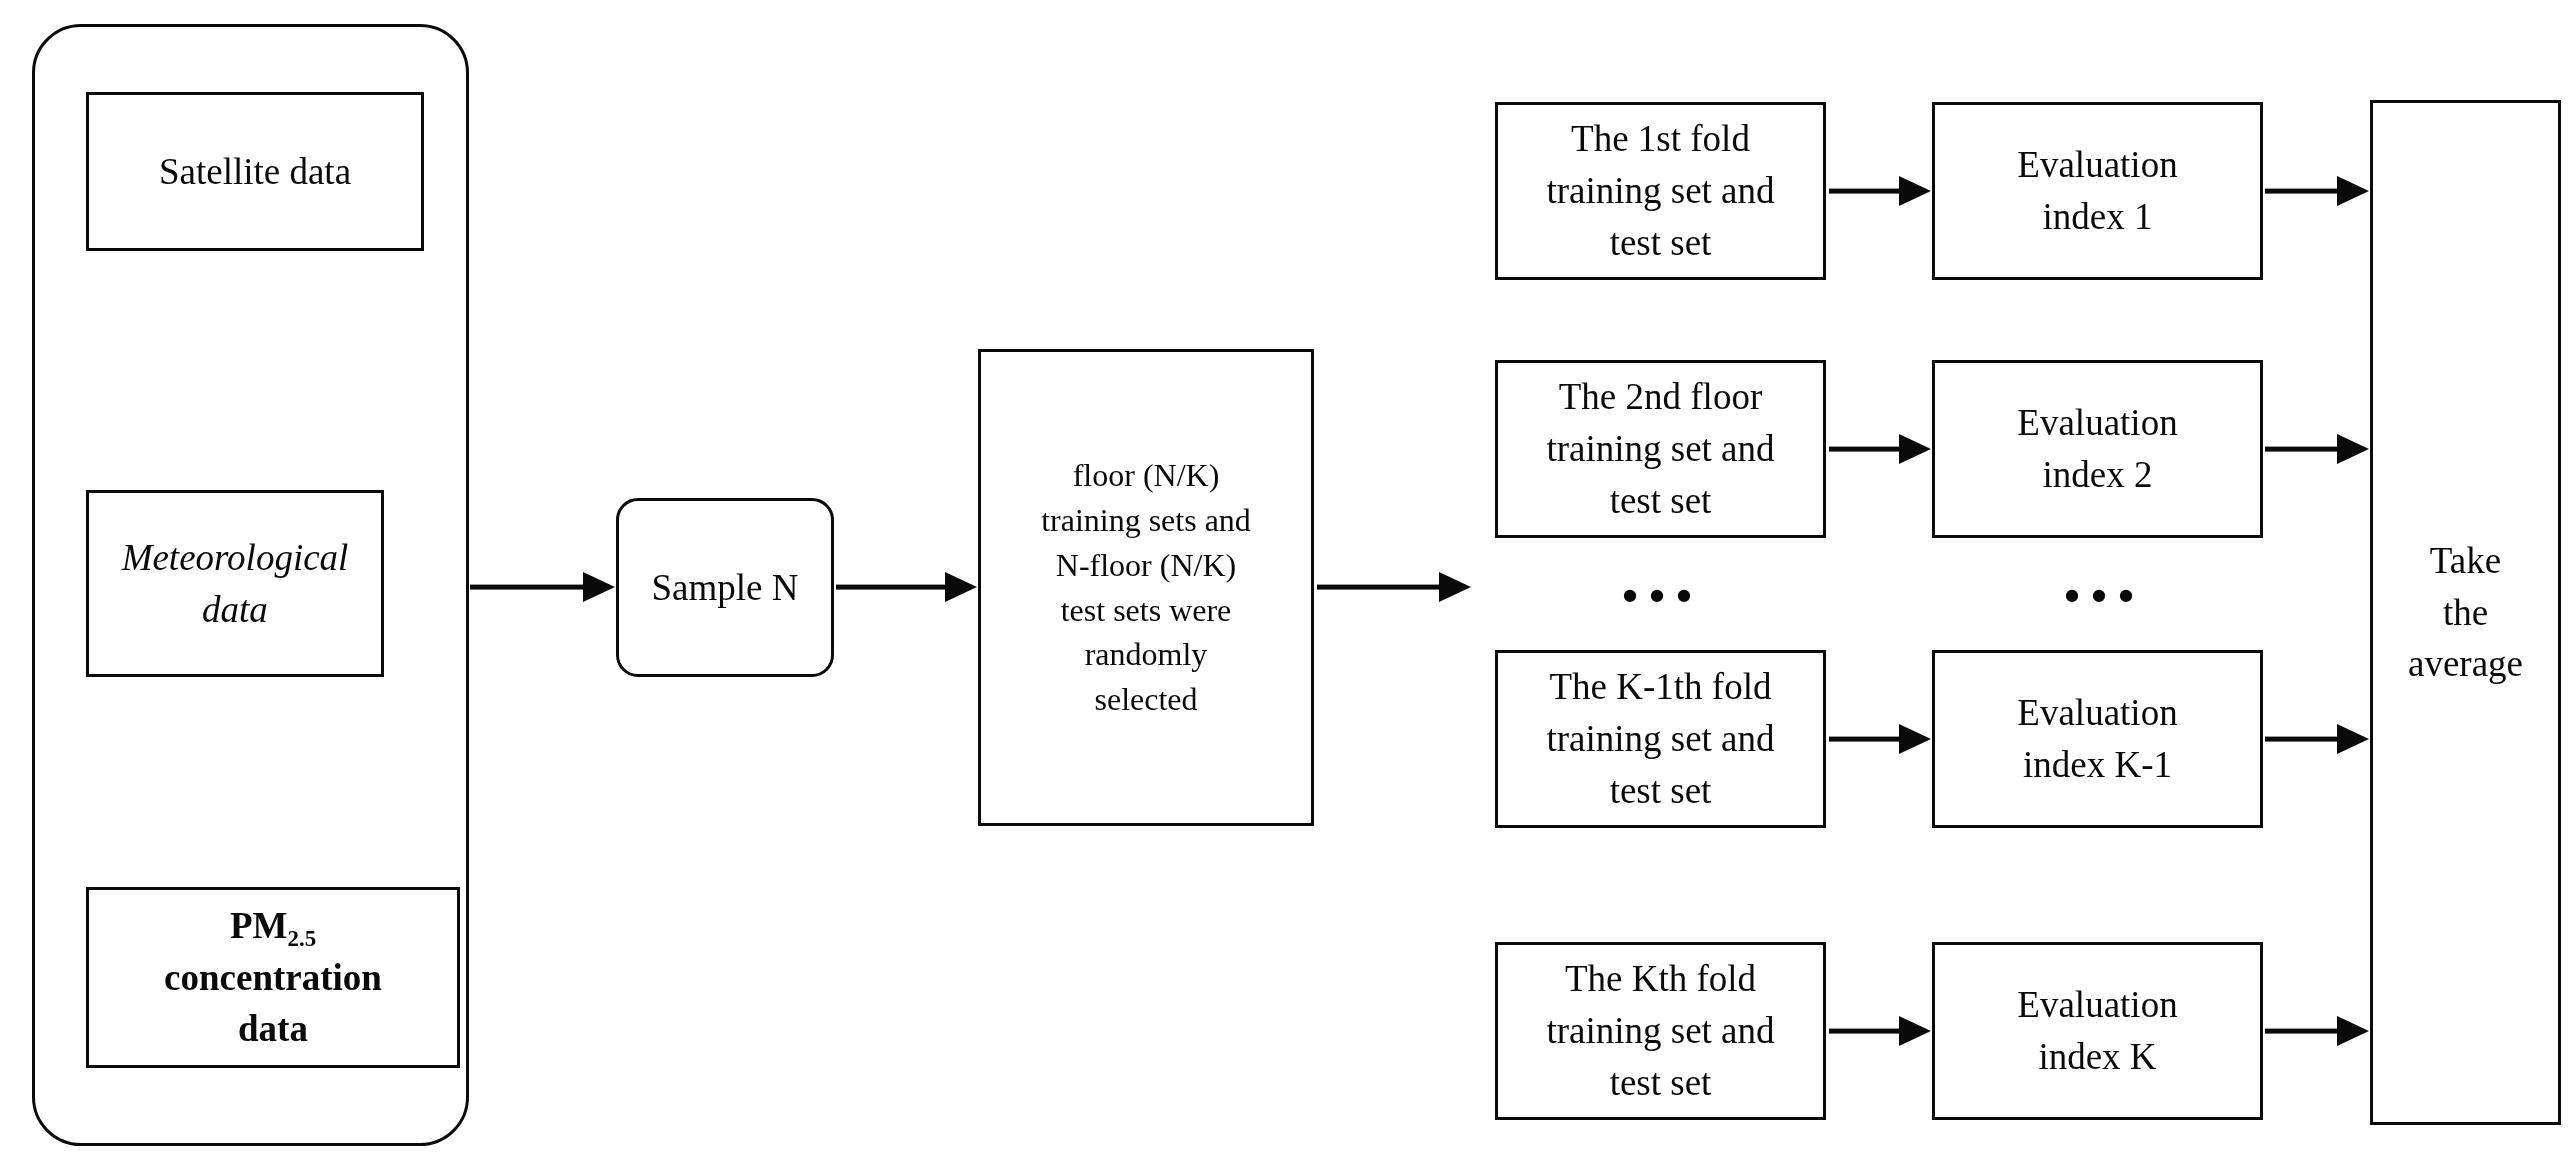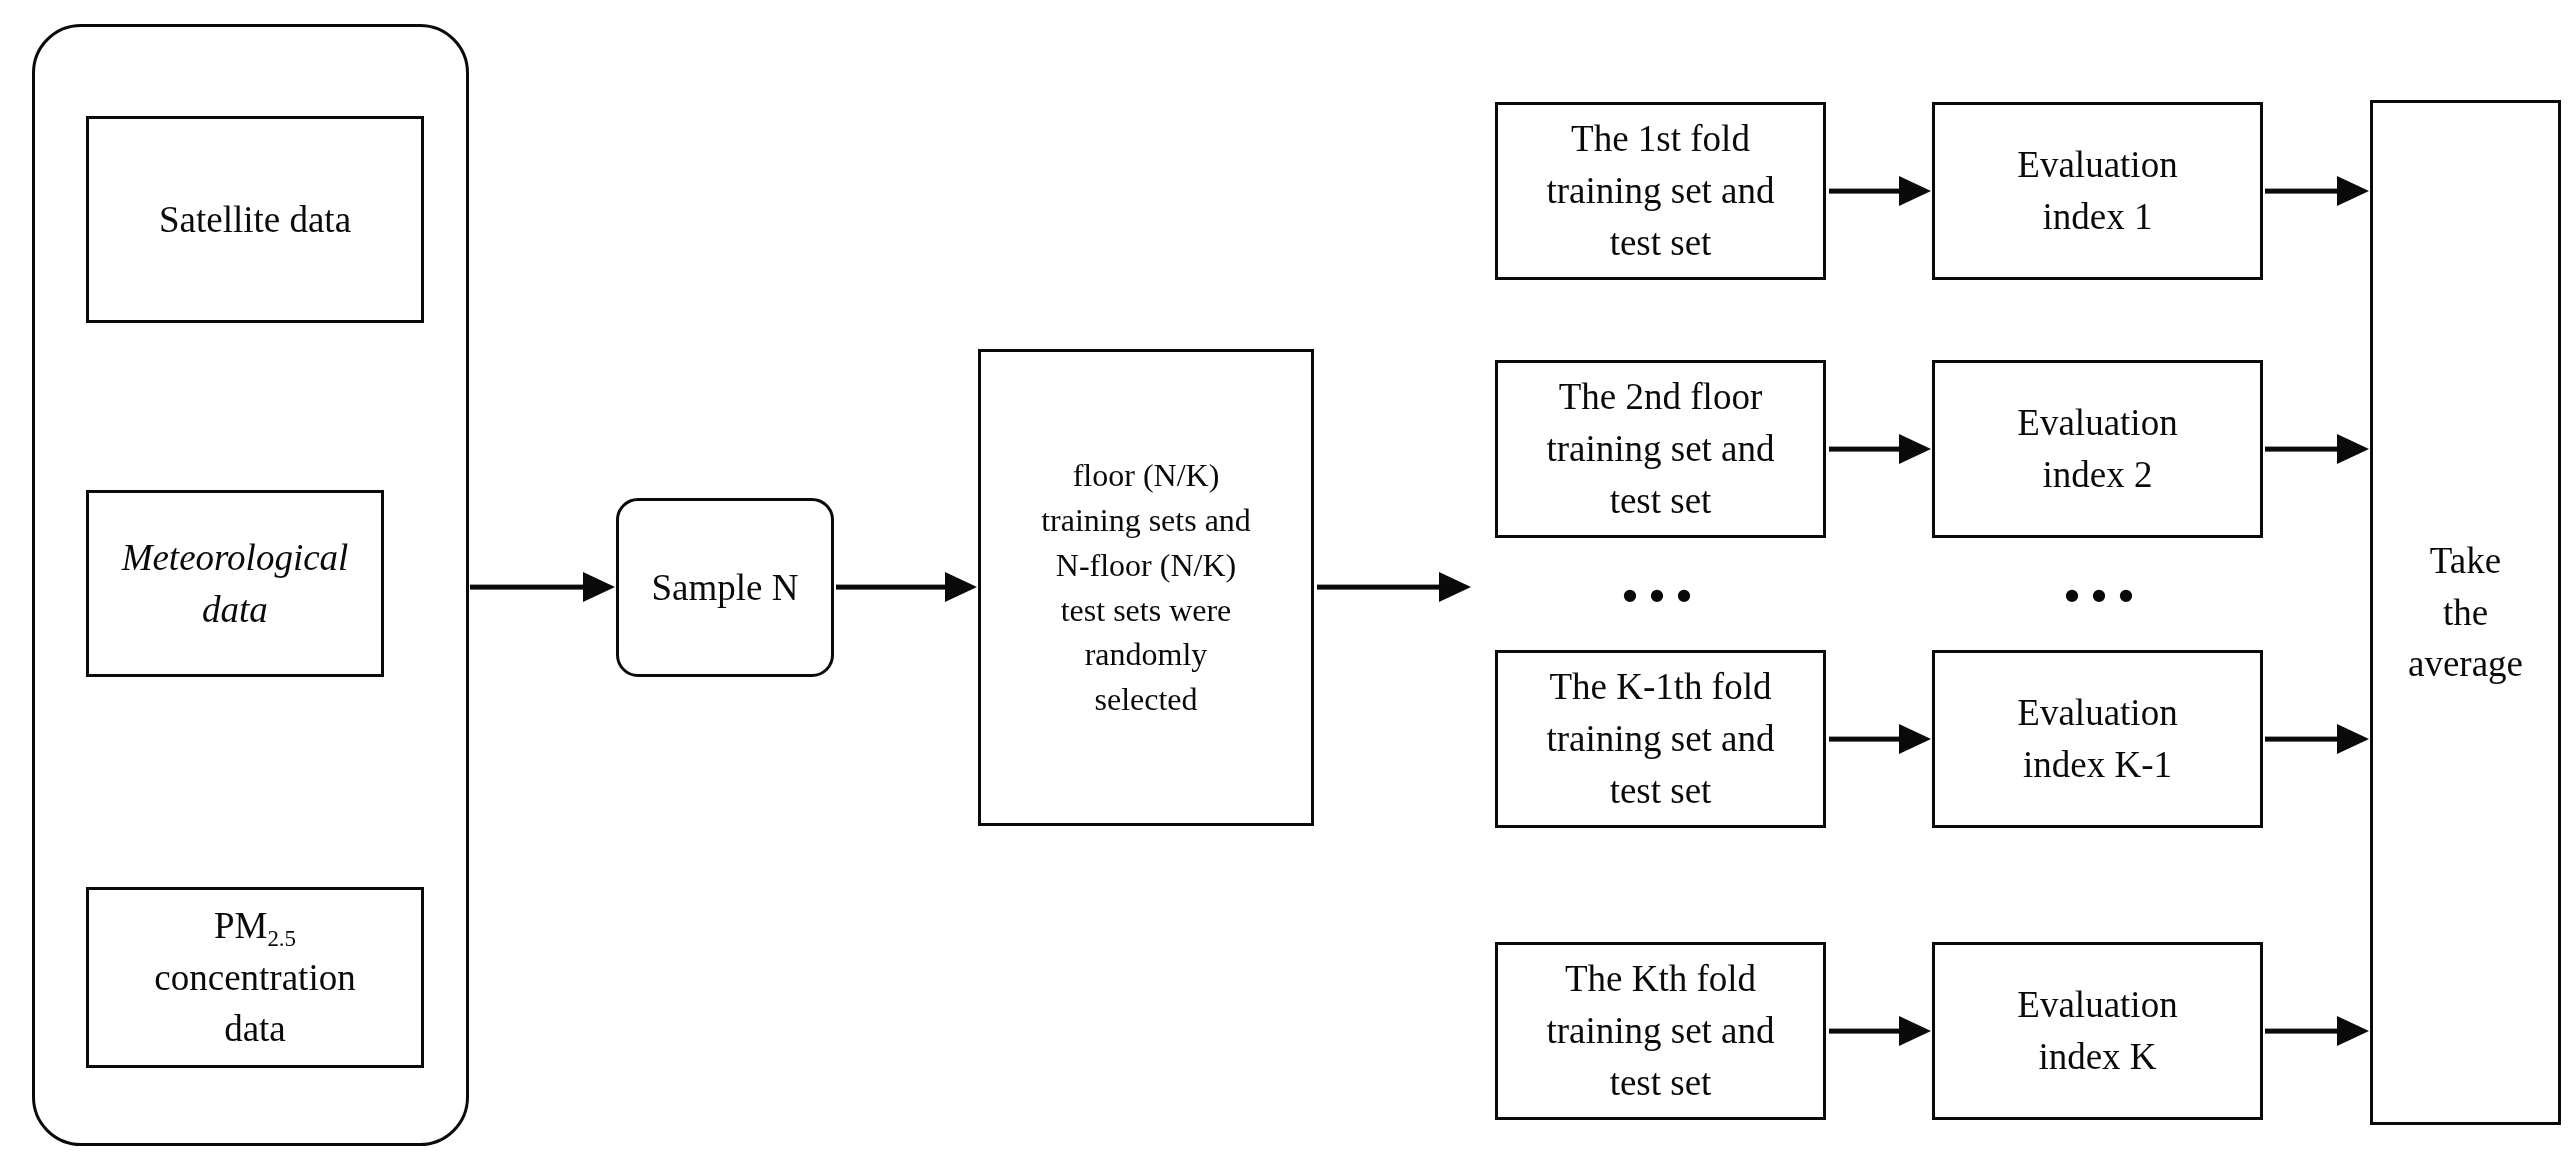--- a/index.html
+++ b/index.html
@@ -27,23 +27,23 @@
   .rounded-group {
     position: absolute;
     box-sizing: border-box;
     left: 32px; top: 24px;
     width: 437px; height: 1122px;
     border: 3.2px solid #0a0a0a;
     border-radius: 49px;
     background: #ffffff;
   }
   
-  .box-satellite { left: 86px; top: 116px;  width: 338px; height: 207px; }
+  .box-satellite { left: 86px; top: 92px;  width: 338px; height: 159px; }
   .box-meteo     { left: 86px; top: 490px;  width: 298px; height: 187px; font-style: italic; }
-  .box-pm        { left: 86px; top: 887px; width: 338px; height: 181px; }
+  .box-pm        { left: 86px; top: 887px; width: 374px; height: 181px; font-weight: bold; }
   .box-sample    { left: 616px; top: 498px;  width: 218px; height: 179px; border-radius: 22px; }
   .box-split     { left: 978px; top: 349px; width: 336px; height: 477px; font-size: 32px; }
   .box-fold      { left: 1495px; width: 331px; height: 178px; align-items: center; }
   .box-eval      { left: 1932px; width: 331px; height: 178px; }
   .row-1 { top: 102px; }
   .row-2 { top: 360px; }
   .row-3 { top: 650px; }
   .row-4 { top: 942px; }
   .box-average   { left: 2370px; top: 100px; width: 191px; height: 1025px; }
   sub.pm-sub { font-size: 0.62em; line-height: 0; }

